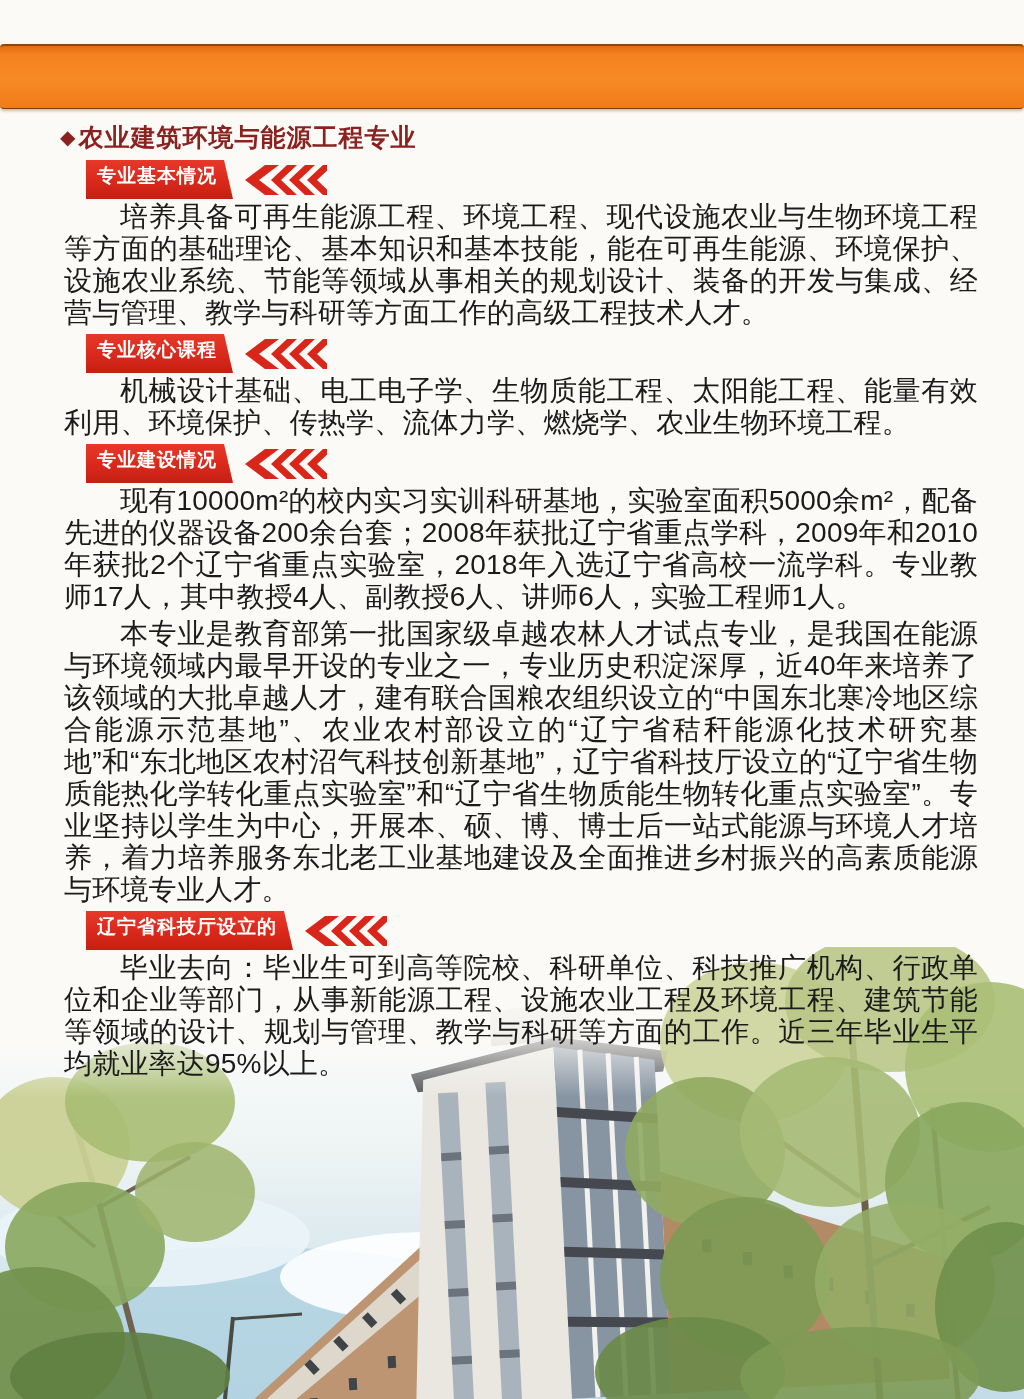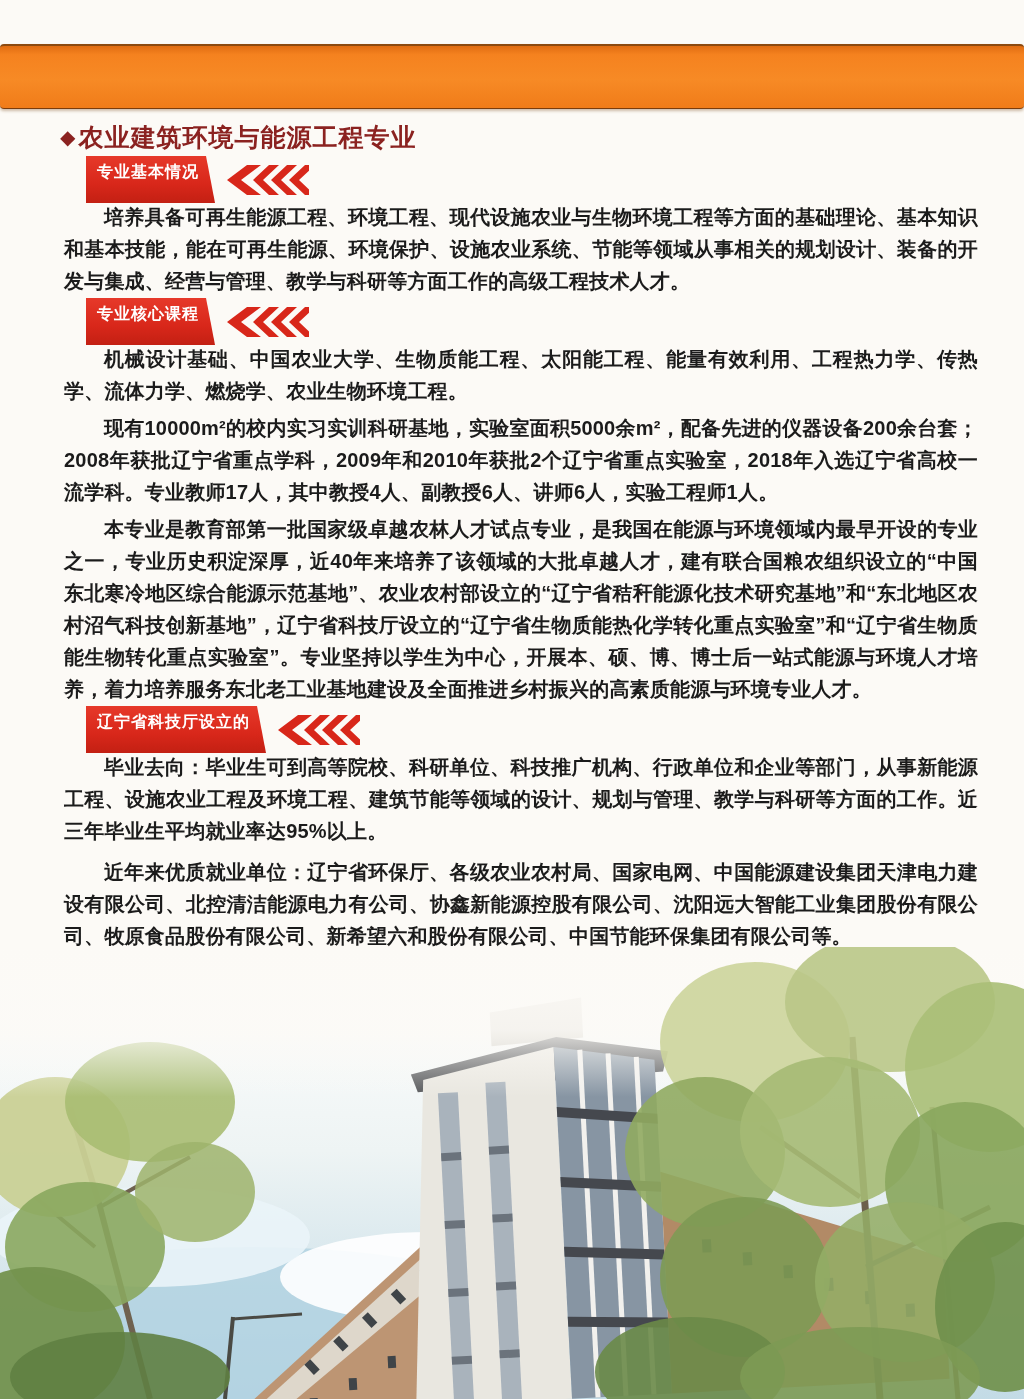--- a/index.html
+++ b/index.html
@@ -29,31 +29,31 @@
     color:#8b2220;letter-spacing:1px;
   }
   .title .diamond{font-size:20px;vertical-align:2px;margin-right:2px;}
   .section-heading{
     margin:9px 0 6px 22px;height:31px;
     display:flex;align-items:center;
   }
   .banner{
     display:inline-block;
     background:linear-gradient(180deg,#e6392a 0%,#d8271a 60%,#c32013 100%);
-    color:#ffffff;font-weight:bold;font-size:16px;letter-spacing:1px;
-    padding:4px 16px 20px 11px;line-height:23px;
+    color:#ffffff;font-weight:bold;font-size:19px;letter-spacing:1px;
+    padding:4px 16px 12px 11px;line-height:23px;
     clip-path:polygon(0 0,calc(100% - 9px) 0,100% 100%,0 100%);
     filter:drop-shadow(1px 2px 1px rgba(90,10,5,.35));
     white-space:nowrap;
   }
   .chevrons{margin-left:6px;flex:none;}
   p.body{
     margin:2px 0 5px;
-    font-size:20px;line-height:32px;
-    color:#1b1b1b;font-weight:700;
+    font-size:28px;line-height:32px;
+    color:#1b1b1b;font-weight:400;
     text-align:justify;text-indent:2em;
     letter-spacing:0.2px;
   }
   p.body.gap{margin-bottom:9px;}
   
   .photo{
     position:absolute;left:0;right:0;bottom:0;height:452px;z-index:1;
   }
   .photo svg{display:block;}
 </style>
@@ -200,32 +200,40 @@
 
     <div class="section-heading">
       <span class="banner">专业核心课程</span>
       <svg class="chevrons" width="88" height="30" viewBox="0 0 88 30">
         <polygon points="26,0 6,15 26,30 40,30 20,15 40,0" fill="#d8271a"></polygon>
         <polygon points="48,0 32,15 48,30 58,30 42,15 58,0" fill="#d8271a"></polygon>
         <polygon points="66,0 50,15 66,30 76,30 60,15 76,0" fill="#d8271a"></polygon>
         <polygon points="84,0 68,15 84,30 94,30 78,15 94,0" fill="#d8271a"></polygon>
       </svg>
     </div>
-    <p class="body">机械设计基础、中国农业大学、生物质能工程、太阳能工程、能量有效利用、工程热力学、传热学、流体力学、燃烧学、农业生物环境工程。</p>
-
+    <p class="body">机械设计基础、电工电子学、生物质能工程、太阳能工程、能量有效利用、环境保护、传热学、流体力学、燃烧学、农业生物环境工程。</p>
+
+    <div class="section-heading">
+      <span class="banner">专业建设情况</span>
+      <svg class="chevrons" width="88" height="30" viewBox="0 0 88 30">
+        <polygon points="26,0 6,15 26,30 40,30 20,15 40,0" fill="#d8271a"></polygon>
+        <polygon points="48,0 32,15 48,30 58,30 42,15 58,0" fill="#d8271a"></polygon>
+        <polygon points="66,0 50,15 66,30 76,30 60,15 76,0" fill="#d8271a"></polygon>
+        <polygon points="84,0 68,15 84,30 94,30 78,15 94,0" fill="#d8271a"></polygon>
+      </svg>
+    </div>
     <p class="body">现有10000m²的校内实习实训科研基地，实验室面积5000余m²，配备先进的仪器设备200余台套；2008年获批辽宁省重点学科，2009年和2010年获批2个辽宁省重点实验室，2018年入选辽宁省高校一流学科。专业教师17人，其中教授4人、副教授6人、讲师6人，实验工程师1人。</p>
 
     <p class="body">本专业是教育部第一批国家级卓越农林人才试点专业，是我国在能源与环境领域内最早开设的专业之一，专业历史积淀深厚，近40年来培养了该领域的大批卓越人才，建有联合国粮农组织设立的“中国东北寒冷地区综合能源示范基地”、农业农村部设立的“辽宁省秸秆能源化技术研究基地”和“东北地区农村沼气科技创新基地”，辽宁省科技厅设立的“辽宁省生物质能热化学转化重点实验室”和“辽宁省生物质能生物转化重点实验室”。专业坚持以学生为中心，开展本、硕、博、博士后一站式能源与环境人才培养，着力培养服务东北老工业基地建设及全面推进乡村振兴的高素质能源与环境专业人才。</p>
 
     <div class="section-heading">
       <span class="banner">辽宁省科技厅设立的</span>
       <svg class="chevrons" width="88" height="30" viewBox="0 0 88 30">
         <polygon points="26,0 6,15 26,30 40,30 20,15 40,0" fill="#d8271a"></polygon>
         <polygon points="48,0 32,15 48,30 58,30 42,15 58,0" fill="#d8271a"></polygon>
         <polygon points="66,0 50,15 66,30 76,30 60,15 76,0" fill="#d8271a"></polygon>
         <polygon points="84,0 68,15 84,30 94,30 78,15 94,0" fill="#d8271a"></polygon>
       </svg>
     </div>
     <p class="body gap">毕业去向：毕业生可到高等院校、科研单位、科技推广机构、行政单位和企业等部门，从事新能源工程、设施农业工程及环境工程、建筑节能等领域的设计、规划与管理、教学与科研等方面的工作。近三年毕业生平均就业率达95%以上。</p>
-    <p class="body gap">近年来优质就业单位：辽宁省环保厅、各级农业农村局、国家电网、中国能源建设集团天津电力建设有限公司、北控清洁能源电力有公司、协鑫新能源控股有限公司、沈阳远大智能工业集团股份有限公司、牧原食品股份有限公司、新希望六和股份有限公司、中国节能环保集团有限公司等。</p>
 
   </div>
 </div>
 
 </body></html>

